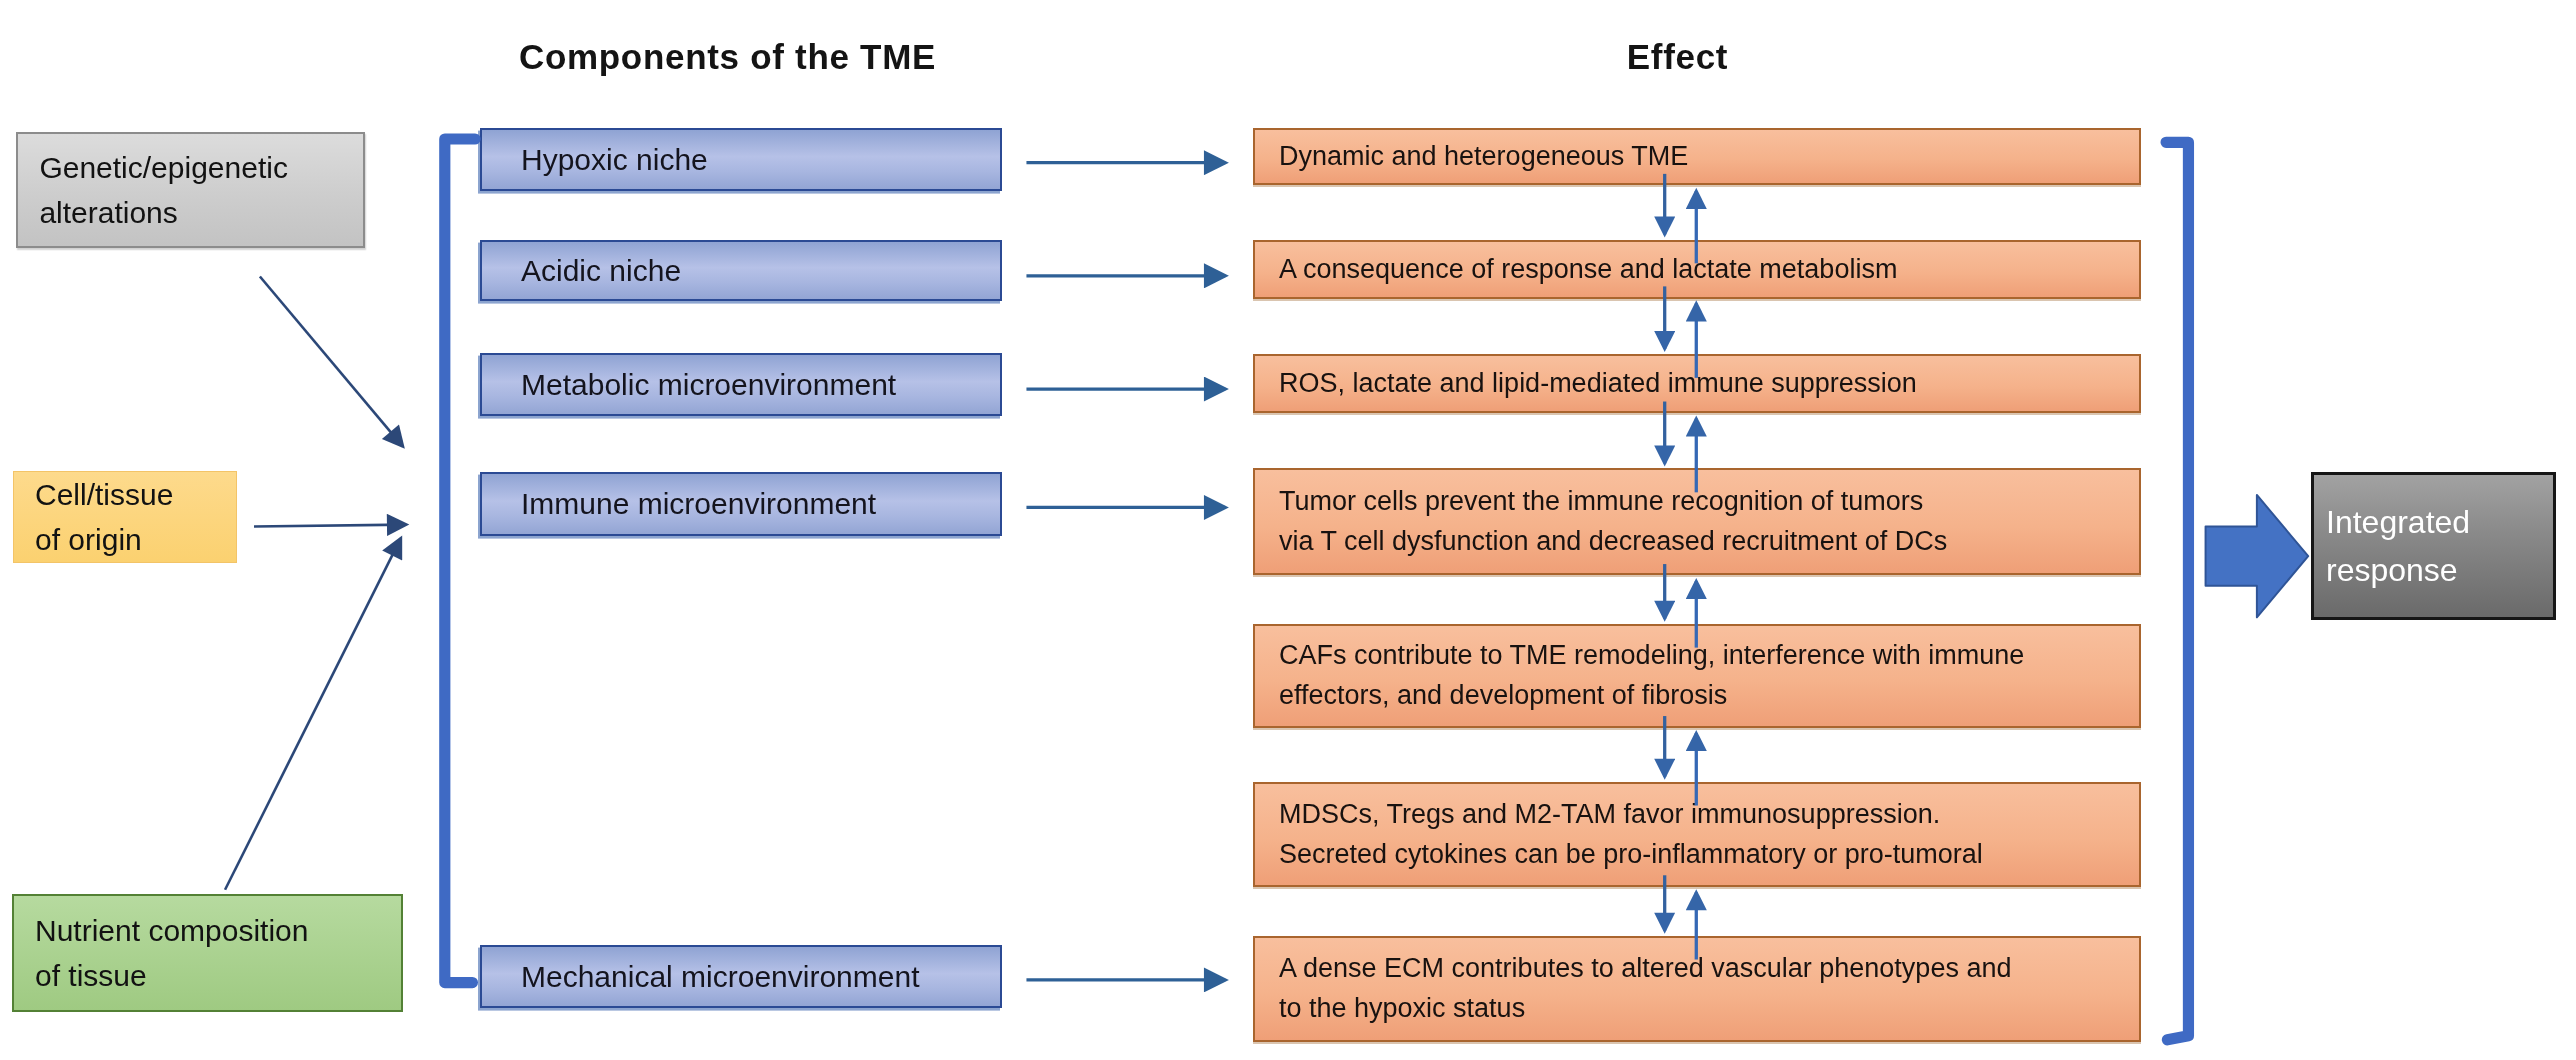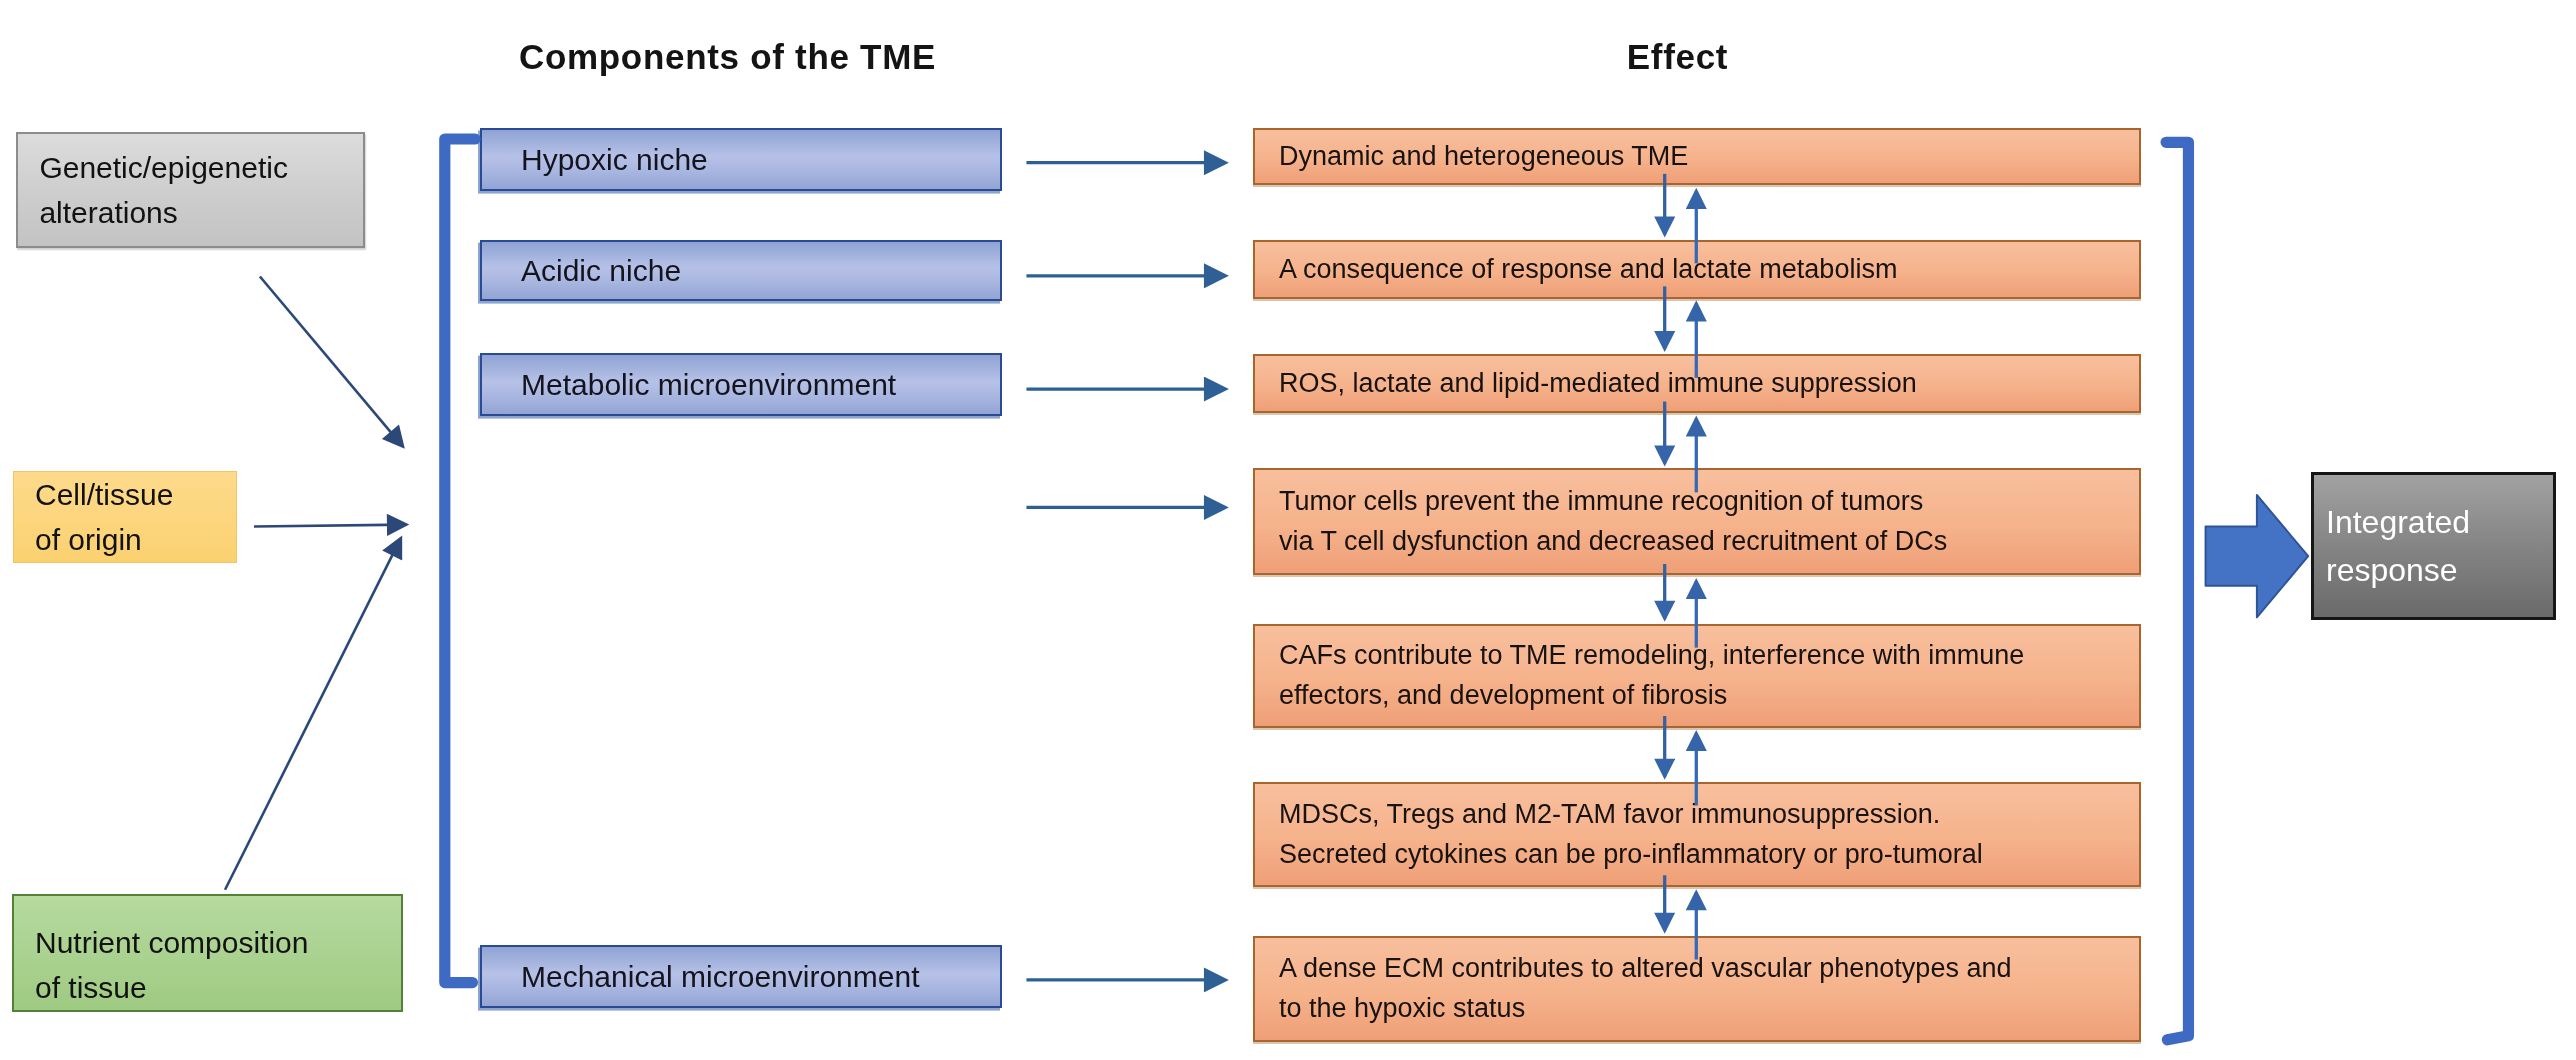--- a/index.html
+++ b/index.html
@@ -16,21 +16,21 @@
   
   .input-box{font-size:30px;color:#121212;line-height:1.5;padding-left:21px;}
   #input-genetic{left:16.4px;top:132px;width:349px;height:116px;
     background:linear-gradient(180deg,#dcdcdc 0%,#cdcdcd 55%,#c3c3c3 100%);
     border:2px solid #8c8c8c;box-shadow:1.3px 2px 1.3px rgba(0,0,0,.18);}
   #input-celltissue{left:13px;top:471px;width:224px;height:92px;
     background:linear-gradient(180deg,#fdda8c 0%,#fbd170 100%);
     border:1.3px solid #f3c468;}
   #input-nutrient{left:12px;top:894px;width:391px;height:118px;
     background:linear-gradient(180deg,#b6da9f 0%,#9fca82 100%);
-    border:2px solid #538135;align-items:flex-end;}
+    border:2px solid #538135;}
 
   
   .component-box{left:480px;width:522px;font-size:30px;color:#14141e;padding-left:39px;
     background:linear-gradient(180deg,#8fa3d3 0%,#b6c1e7 45%,#a8b6e0 70%,#93a5d4 100%);
     border:2px solid #2b4a94;box-shadow:-2px 2.6px 0 rgba(46,90,168,.55);}
   #component-0{top:128px;height:63px;}
   #component-1{top:240px;height:61px;}
   #component-2{top:353px;height:63px;}
   #component-3{top:472px;height:64px;}
   #component-4{top:945px;height:63px;}
@@ -77,20 +77,23 @@
   </div>
 
   <div class="box component-box" id="component-0">
     <span>Hypoxic niche</span>
   </div>
   <div class="box component-box" id="component-1">
     <span>Acidic niche</span>
   </div>
   <div class="box component-box" id="component-2">
     <span>Metabolic microenvironment</span>
+  </div>
+  <div class="box component-box" id="component-3">
+    <span>Immune microenvironment</span>
   </div>
   <div class="box component-box" id="component-4">
     <span>Mechanical microenvironment</span>
   </div>
 
   <div class="box effect-box" id="effect-0">
     <span>Dynamic and heterogeneous TME</span>
   </div>
   <div class="box effect-box" id="effect-1">
     <span>A consequence of response and lactate metabolism</span>

